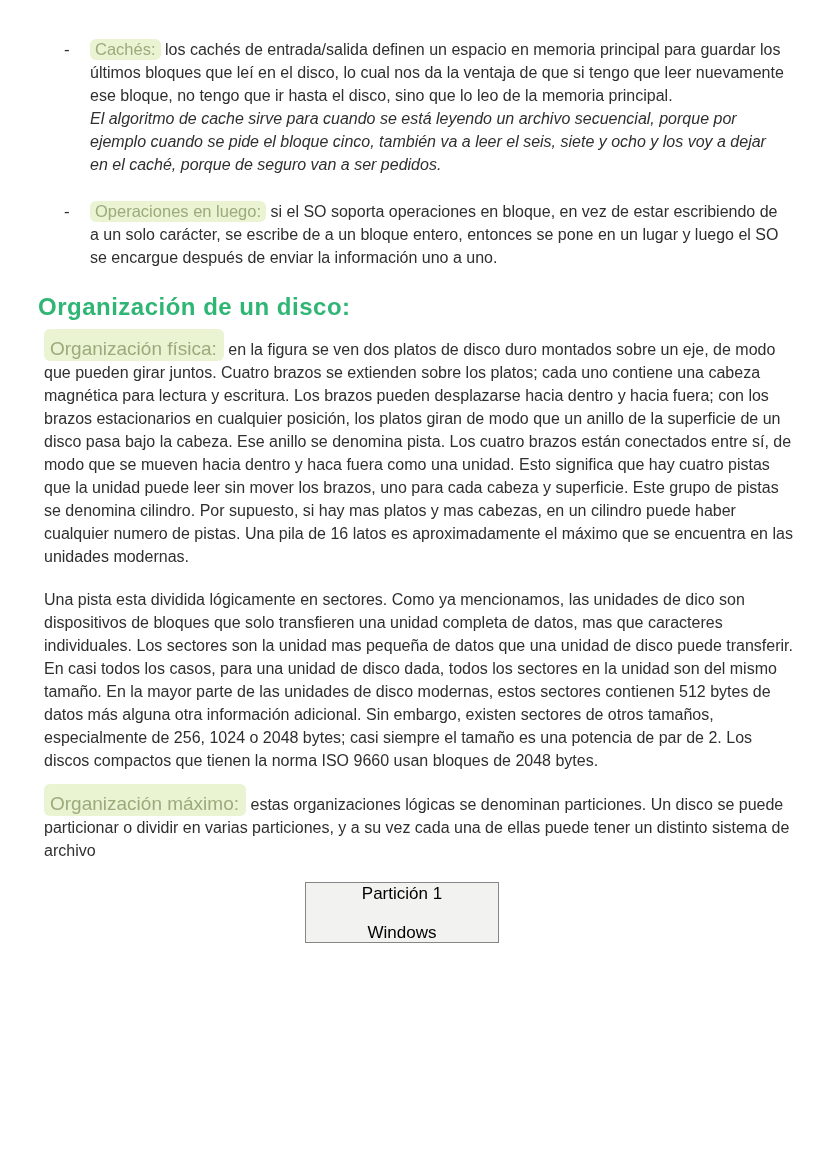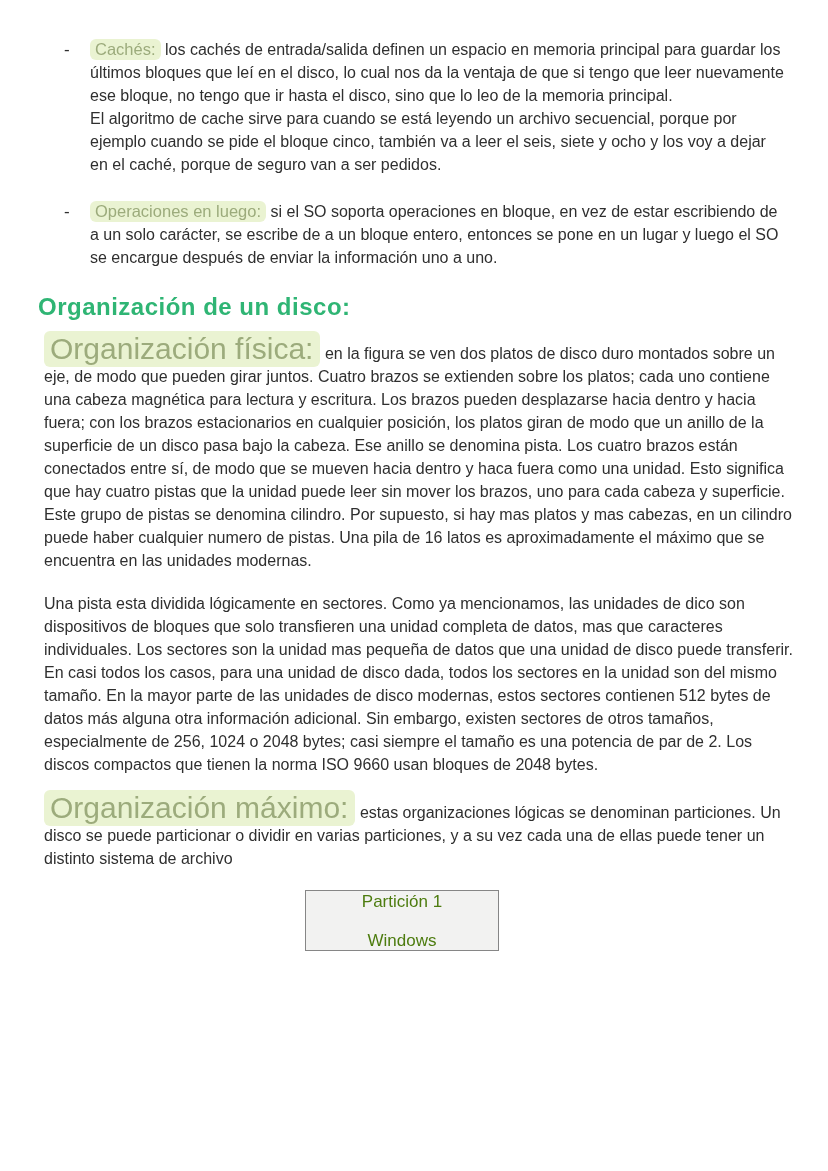--- a/index.html
+++ b/index.html
@@ -45,42 +45,43 @@
     background: #eaf3d2;
     border-radius: 6px;
     padding: 1px 5px 2px 5px;
     color: #9cab7c;
   }
   .bullet-label {
     font-size: 16.5px;
   }
   .followup {
     margin-top: 0;
+    font-style: italic;
   }
   
   .page-title {
     font-size: 24px;
     font-weight: bold;
     letter-spacing: 0.5px;
     color: #2fb574;
     margin: 14px 0 16px -6px;
   }
   
   .section {
     margin-bottom: 20px;
   }
   .section-body {
     max-width: 752px;
     font-size: 16px;
     line-height: 23px;
   }
   .section-heading {
-    font-size: 30px;
+    font-size: 19px;
     line-height: 23px;
-    padding: 1px 7px 2px 6px;
+    padding: 9px 7px 2px 6px;
   }
   .section p.para {
     max-width: 752px;
     font-size: 16px;
     line-height: 23px;
     margin: 20px 0 0 0;
   }
   .section p.para.first {
     margin-top: 0;
   }
@@ -95,21 +96,21 @@
     box-sizing: border-box;
     height: 59px;
     background: #f2f2f1;
     border-bottom: 1px solid #868686;
     display: flex;
     flex-direction: column;
     align-items: center;
     justify-content: center;
     font-size: 17px;
     line-height: 23px;
-    color: #4d7c0f;
+    color: #000000;
     text-align: center;
     gap: 16px;
   }
   .partition-row:last-child {
     border-bottom: none;
   }
 </style>
 </head>
 <body>
 

